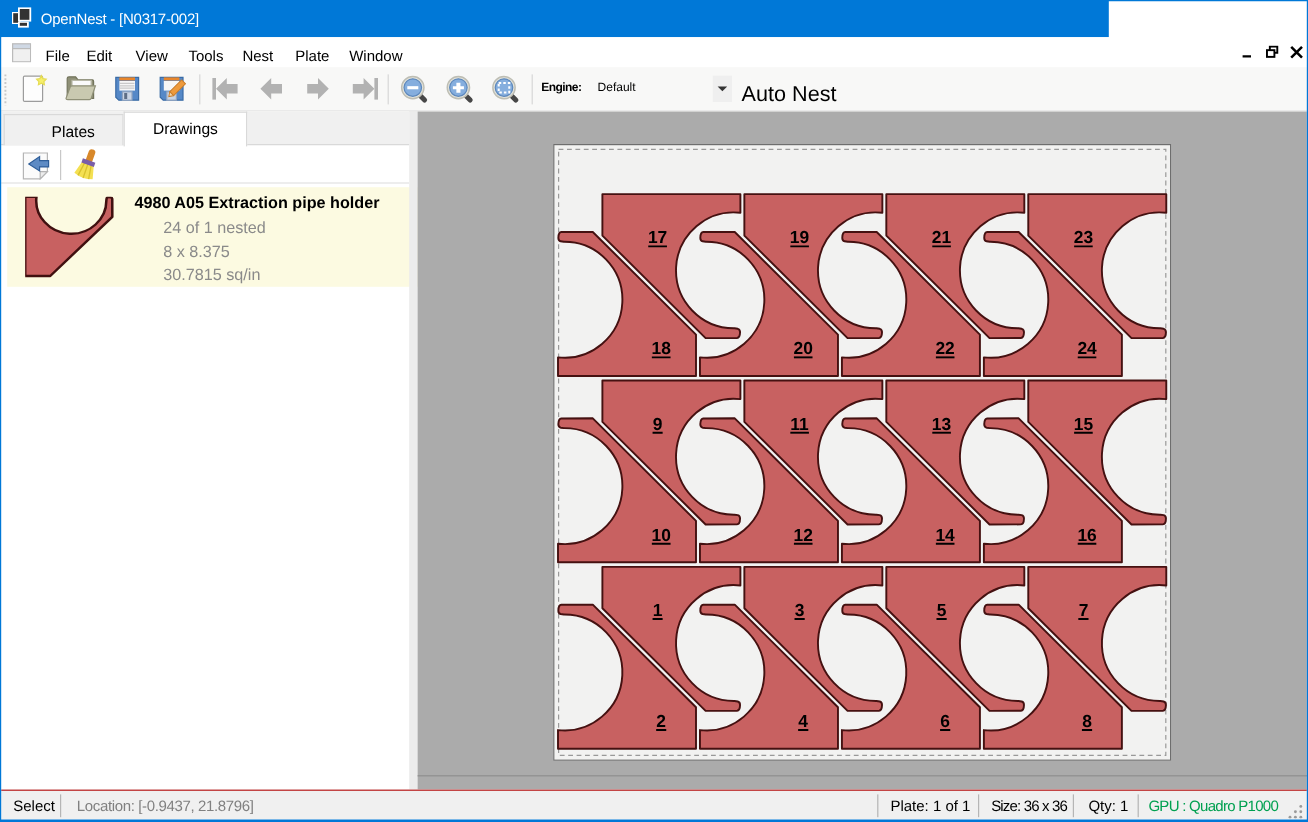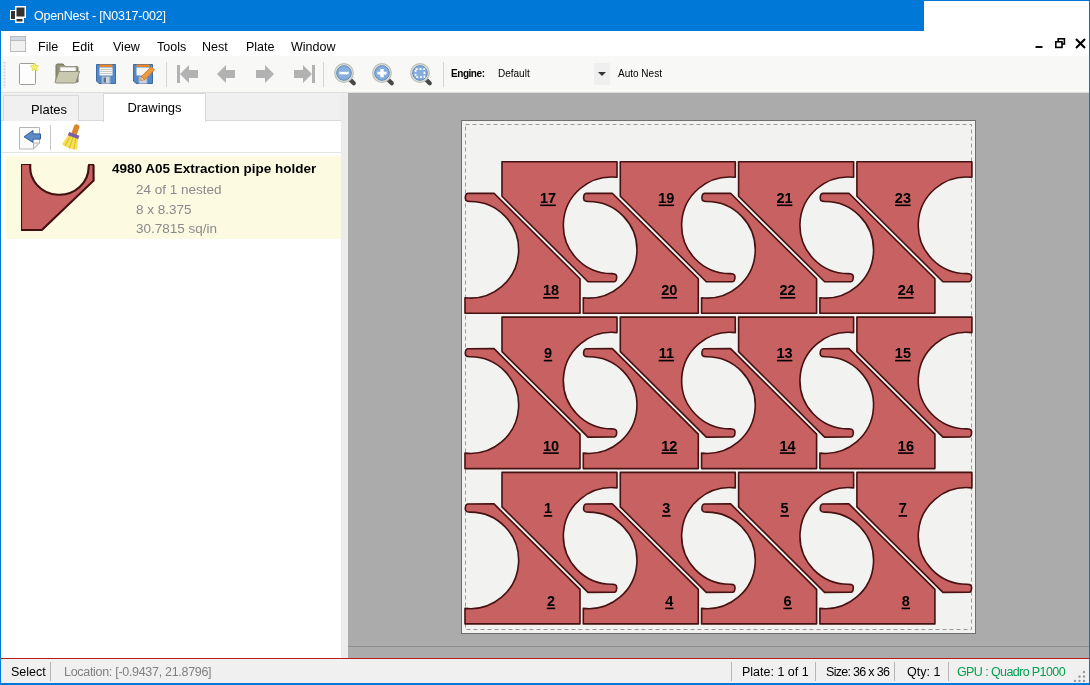--- a/index.html
+++ b/index.html
@@ -11,21 +11,21 @@
 
 #menubar { left:1px; top:31px; width:1088px; height:25px; background:#fff;padding-left:20px; }
 .menuitem { position:absolute; top:9px; font-size:12.5px; color:#000; }
 
 #toolbar { left:1px; top:56px; width:1088px; height:37px; background:#F8F8F7; border-bottom:1px solid #DFDFDF; }
 .tsep { position:absolute; top:6px; height:25px; width:1px; background:#D6D6D6; }
 
 #panel { left:1px; top:93px; width:340px; height:565px; background:#fff; }
 #tabstrip { position:absolute; left:0; top:0; width:340px; height:28px; background:#F0F0F0; border-bottom:1px solid #D9D9D9; }
 .tab { position:absolute; font-size:13px; text-align:center; padding-top:6px; }
-#tab-plates { left:2px; top:2px; width:76px; height:26px; background:#F0F0F0; border:1px solid #D9D9D9; border-bottom:none;padding-left:16px; }
+#tab-plates { left:2px; top:2px; width:100px; height:26px; background:#F0F0F0; border:1px solid #D9D9D9; border-bottom:none;padding-left:16px; }
 #tab-drawings { left:102px; top:0px; width:103px; height:29px; background:#fff; border:1px solid #D9D9D9; border-bottom:none; z-index:2; }
 #minibar { position:absolute; left:0; top:29px; width:340px; height:31px; background:#fff; border-bottom:1px solid #E2E2E2; }
 #item { position:absolute; left:5px; top:63px; width:390px; height:83px; background:#FCFAE1; }
 #item .t1 { position:absolute; left:106px; top:5px; font-size:13.5px; font-weight:bold; color:#000; }
 #item .t2 { position:absolute; left:106px; font-size:13.5px; color:#8A8A8A;margin-left:24px; }
 
 #splitter { left:341px; top:93px; width:7px; height:565px; background:#ECECEC; }
 #canvas { left:348px; top:93px; width:741px; height:565px; background:#ABABAB; }
 #canvline { position:absolute; left:0; top:553px; width:741px; height:1px; background:#8E8E8E; }
 #plate { position:absolute; left:113px; top:27px; }
@@ -151,21 +151,21 @@
     <circle cx="12" cy="11" r="7.3" fill="#85AEDE" stroke="#5D88BC"></circle>
     <rect x="7.6" y="7.2" width="8.8" height="7.8" fill="none" stroke="#fff" stroke-width="1.7" stroke-dasharray="2.1 1.7"></rect>
   </svg>
   <div class="tsep" style="left:442px"></div>
   <div class="abs" style="left:450px;top:12px;font-size:10px;font-weight:bold;letter-spacing:-0.45px">Engine:</div>
   <div class="abs" style="left:497px;top:12px;font-size:10px">Default</div>
   <div class="abs" style="left:593px;top:7px;width:16px;height:22px;background:#EFEFEF"></div>
   <svg class="abs" style="left:596px;top:15px" width="10" height="6">
       <path d="M1,1 L5,5 L9,1Z" fill="#333"></path>
     </svg>
-  <div class="abs" style="left:617px;top:12px;font-size:10px">Auto Nest</div>
+  <div class="abs" style="left:617px;top:12px;font-size:18px">Auto Nest</div>
 </div>
 <div class="abs" id="panel">
   <div id="tabstrip"></div>
   <div class="tab" id="tab-plates">Plates</div>
   <div class="tab" id="tab-drawings">Drawings</div>
   <div id="minibar">
     <svg class="abs" style="left:17px;top:4px" width="24" height="24" viewBox="0 0 24 24">
       <path d="M1.5,1.5 h20 v15.5 l-6,6 h-14 z" fill="#FBFBFB" stroke="#B5B5B5"></path>
       <path d="M15.5,23 l6,-6 h-6z" fill="#EDEDED" stroke="#B5B5B5"></path>
       <path d="M15,4.5 v3.4 h7.5 v5.2 h-7.5 v3.4 L6,10.75Z" fill="#5E8BC4" stroke="#2F5E99"></path>

